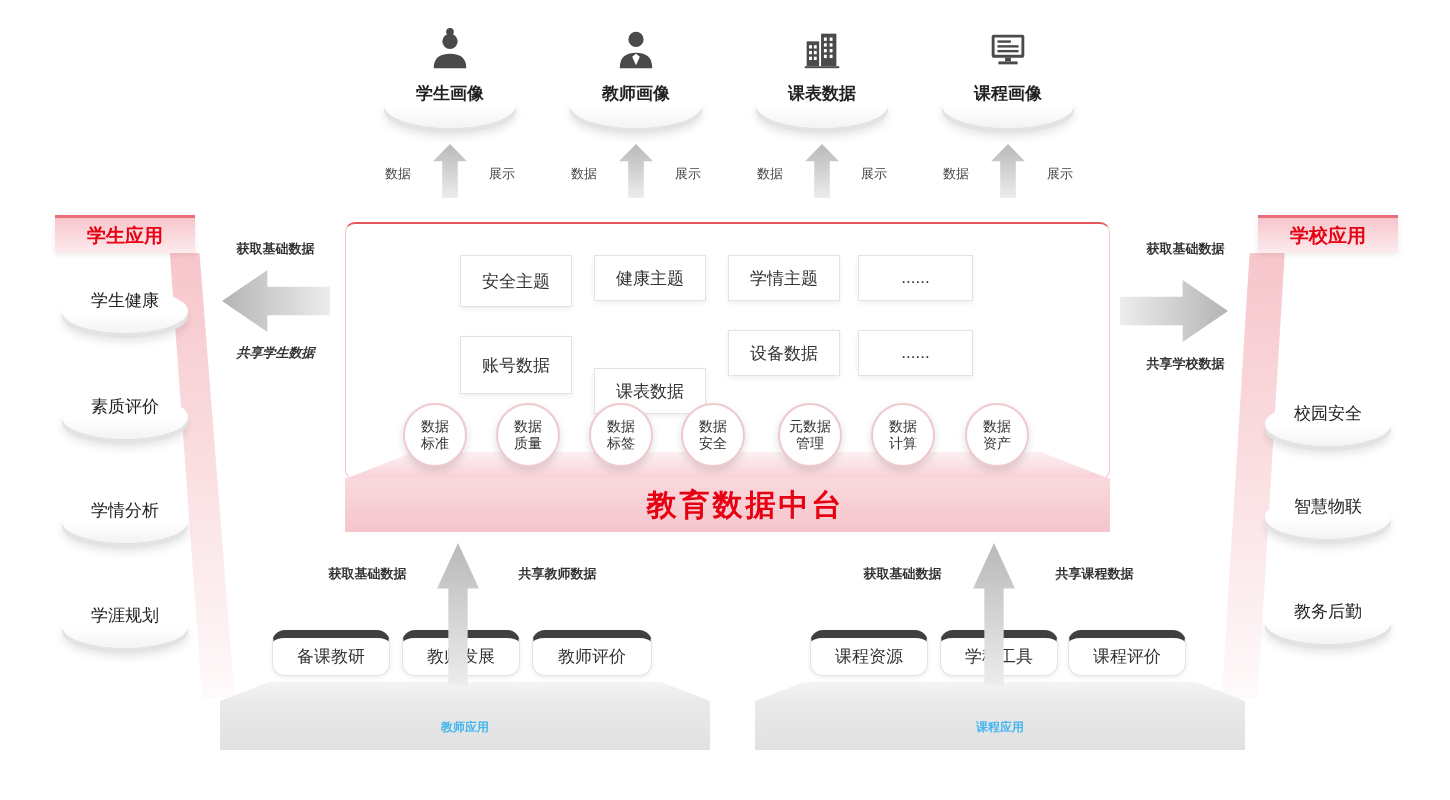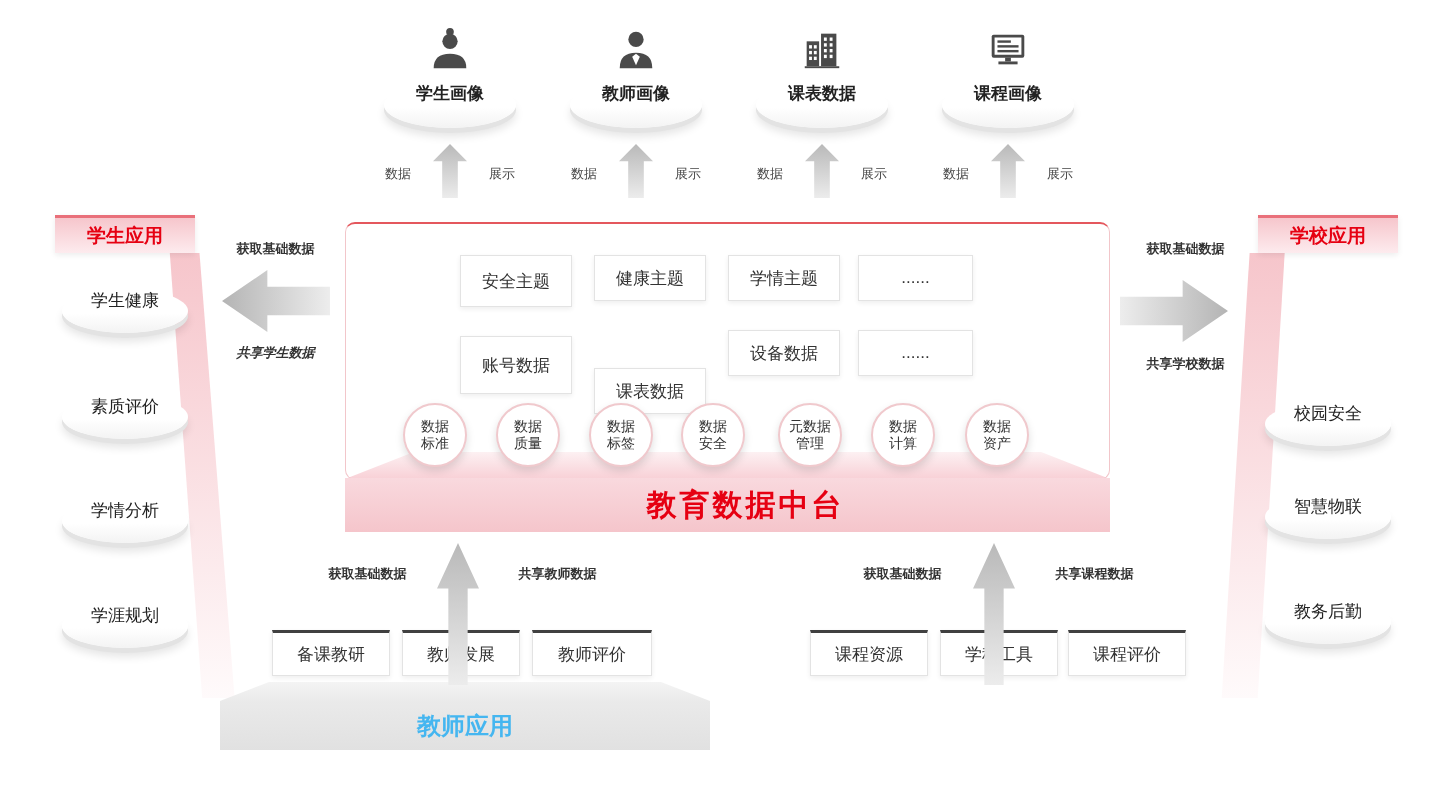--- a/index.html
+++ b/index.html
@@ -36,21 +36,21 @@
   .small-label { font-size:13px; color:#444; text-align:center; }
   .flow-label { font-size:13px; font-weight:bold; color:#333; text-align:center; }
 
   
   .box {
     background:#fff; border:1px solid #e3e3e3;
     box-shadow:0 2px 5px rgba(0,0,0,.07);
     display:flex; align-items:center; justify-content:center;
     font-size:17px; color:#333;
   }
-  .blue-top { border-top:3px solid #404040; }
+  .blue-top { border-top:8px solid #404040;border-radius:13px; }
 
   
   .circle {
     width:64px; height:64px; border-radius:50%;
     background:#fff; border:2px solid #f0c9cd;
     box-shadow:0 4px 8px rgba(0,0,0,.13);
     display:flex; flex-direction:column; align-items:center; justify-content:center;
     font-size:14px; color:#333; line-height:1.25; text-align:center;
   }
 
@@ -72,21 +72,21 @@
     display:flex; align-items:center; justify-content:center;
     font-size:19px; font-weight:bold; color:#e60012;
     background:linear-gradient(180deg,#f6c6cc,#fdebee);
     border-top:3px solid #e9707a;
     box-shadow:0 2px 6px rgba(0,0,0,.08);
   }
   .platform-base {
     clip-path:polygon(10% 0,90% 0,100% 28%,100% 100%,0 100%,0 28%);
     background:linear-gradient(180deg,#f4f4f4 0%,#eaeaea 28%,#e1e1e1 100%);
     display:flex; align-items:flex-end; justify-content:center;
-    padding-bottom:8px; font-size:24px; font-weight:bold; color:#45b6f0;
+    padding-bottom:14px; font-size:12px; font-weight:bold; color:#45b6f0;
   }
   .beam {
     background:linear-gradient(180deg,rgba(244,183,190,.8),rgba(252,231,234,.2));
   }
   .beam-left { clip-path:polygon(22% 0,55% 0,94% 100%,58% 100%); }
   .beam-right { clip-path:polygon(44% 0,83% 0,53% 100%,13% 100%); }
 
   .portrait { position:absolute; width:150px; height:180px; }
   .portrait > * { position:absolute; }
   .icon46 { width:46px; height:46px; }
@@ -253,20 +253,23 @@
   <div class="abs z1 platform-base" style="left:220px;top:682px;width:490px;height:68px;">
     <span>教师应用</span>
   </div>
   <div class="abs z2 box blue-top" style="left:272px;top:630px;width:118px;height:46px;">备课教研</div>
   <div class="abs z2 box blue-top" style="left:402px;top:630px;width:118px;height:46px;">教师发展</div>
   <div class="abs z2 box blue-top" style="left:532px;top:630px;width:120px;height:46px;">教师评价</div>
   <div class="abs z2 up-arrow" style="left:437px;top:543px;width:42px;height:142px;"></div>
   <div class="abs z2 flow-label" style="left:310px;top:565px;width:115px;">获取基础数据</div>
   <div class="abs z2 flow-label" style="left:500px;top:565px;width:115px;">共享教师数据</div>
 
+  <div class="abs z1 platform-base" style="left:755px;top:682px;width:490px;height:68px;">
+    <span>课程应用</span>
+  </div>
   <div class="abs z2 box blue-top" style="left:810px;top:630px;width:118px;height:46px;">课程资源</div>
   <div class="abs z2 box blue-top" style="left:940px;top:630px;width:118px;height:46px;">学科工具</div>
   <div class="abs z2 box blue-top" style="left:1068px;top:630px;width:118px;height:46px;">课程评价</div>
   <div class="abs z2 up-arrow" style="left:973px;top:543px;width:42px;height:142px;"></div>
   <div class="abs z2 flow-label" style="left:845px;top:565px;width:115px;">获取基础数据</div>
   <div class="abs z2 flow-label" style="left:1037px;top:565px;width:115px;">共享课程数据</div>
 
 </div>
 
 </body></html>

